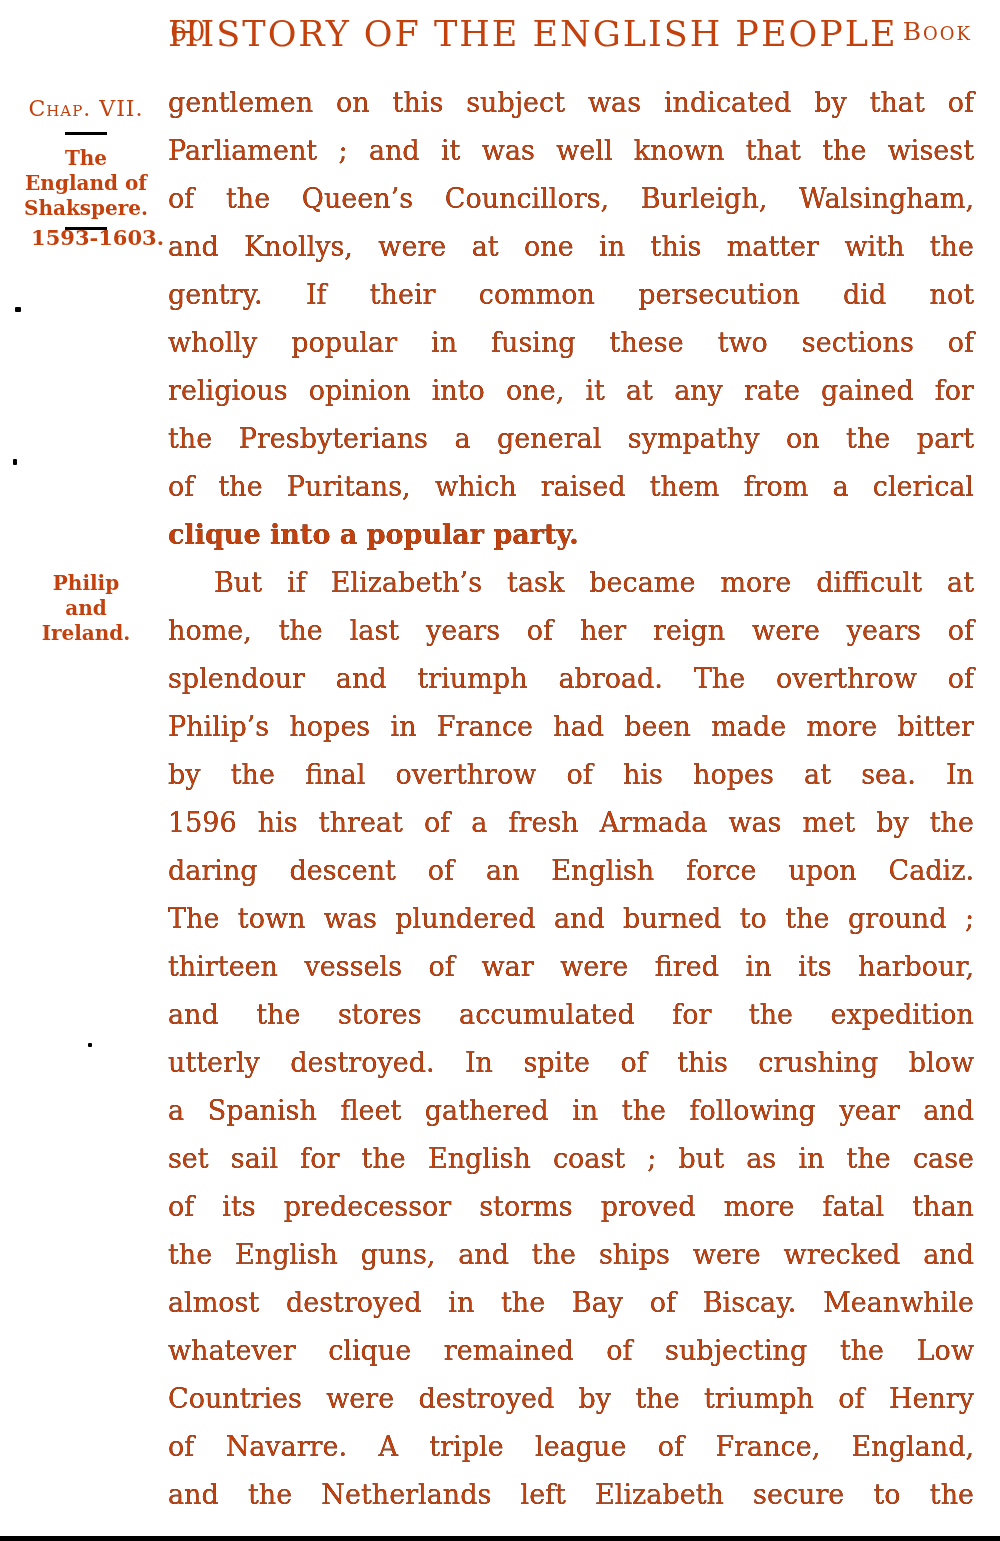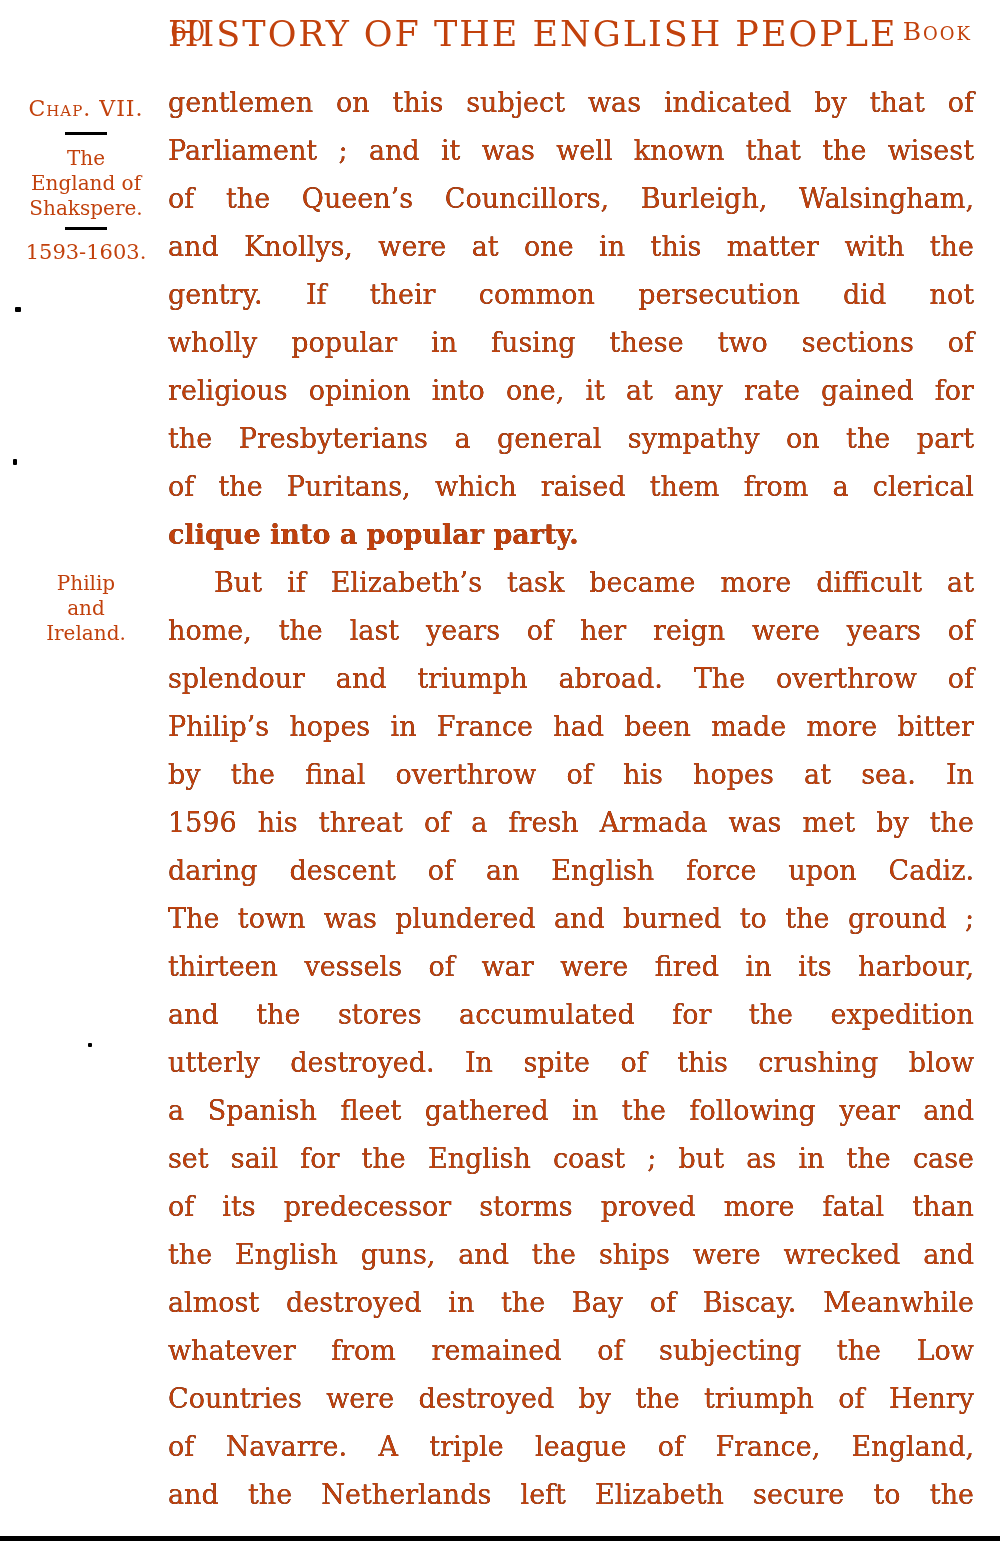--- a/index.html
+++ b/index.html
@@ -74,26 +74,26 @@
   .note-rule {
     position: absolute;
     left: 57px;
     width: 42px;
     height: 3px;
     background: #000;
   }
   .rule-1 { top: 132px; }
   .rule-2 { top: 227px; }
   .note-bold {
-    font-weight: normal;
+    font-weight: bold;
     font-size: 20px;
     line-height: 25px;
   }
   .note-section { top: 146px; }
-  .note-dates   { top: 240px; font-size: 21px; }
+  .note-dates   { top: 225px; font-size: 21px; text-align: right; }
   .note-philip  { top: 571px; }
   .note-line { display: block; }
 
   
   .body-text {
     position: absolute;
     left: 168px;
     top: 79px;
     width: 806px;
     font-size: 27px;
@@ -184,21 +184,21 @@
       <span class="line">daring descent of an English force upon Cadiz.</span>
       <span class="line">The town was plundered and burned to the ground ;</span>
       <span class="line">thirteen vessels of war were fired in its harbour,</span>
       <span class="line">and the stores accumulated for the expedition</span>
       <span class="line">utterly destroyed.  In spite of this crushing blow</span>
       <span class="line">a Spanish fleet gathered in the following year and</span>
       <span class="line">set sail for the English coast ; but as in the case</span>
       <span class="line">of its predecessor storms proved more fatal than</span>
       <span class="line">the English guns, and the ships were wrecked and</span>
       <span class="line">almost destroyed in the Bay of Biscay.  Meanwhile</span>
-      <span class="line">whatever from remained of subjecting the Low</span>
+      <span class="line">whatever clique remained of subjecting the Low</span>
       <span class="line">Countries were destroyed by the triumph of Henry</span>
       <span class="line">of Navarre.  A triple league of France, England,</span>
       <span class="line">and the Netherlands left Elizabeth secure to the</span>
     </p>
   </div>
 
   <div class="speck speck-1"></div>
   <div class="speck speck-2"></div>
   <div class="speck speck-3"></div>
   <div class="scan-edge-bar"></div>

